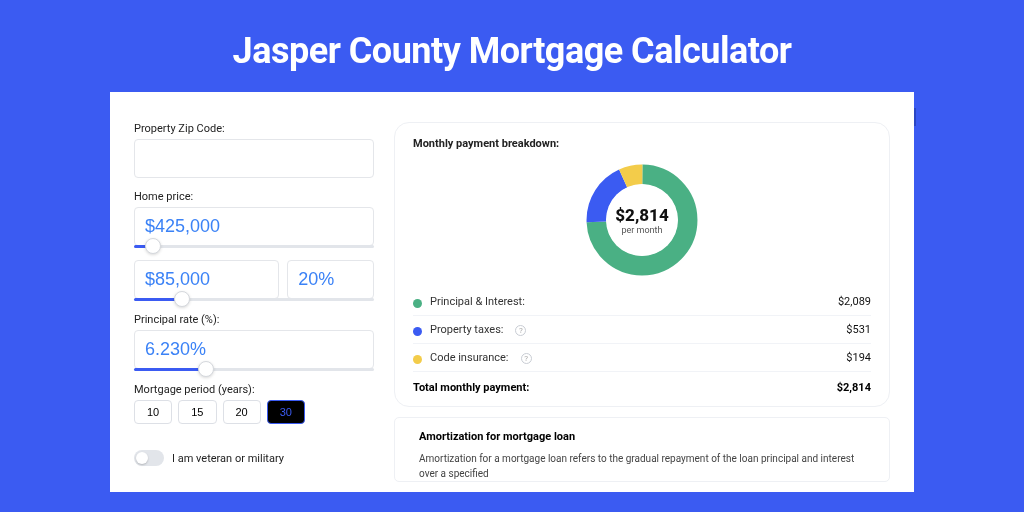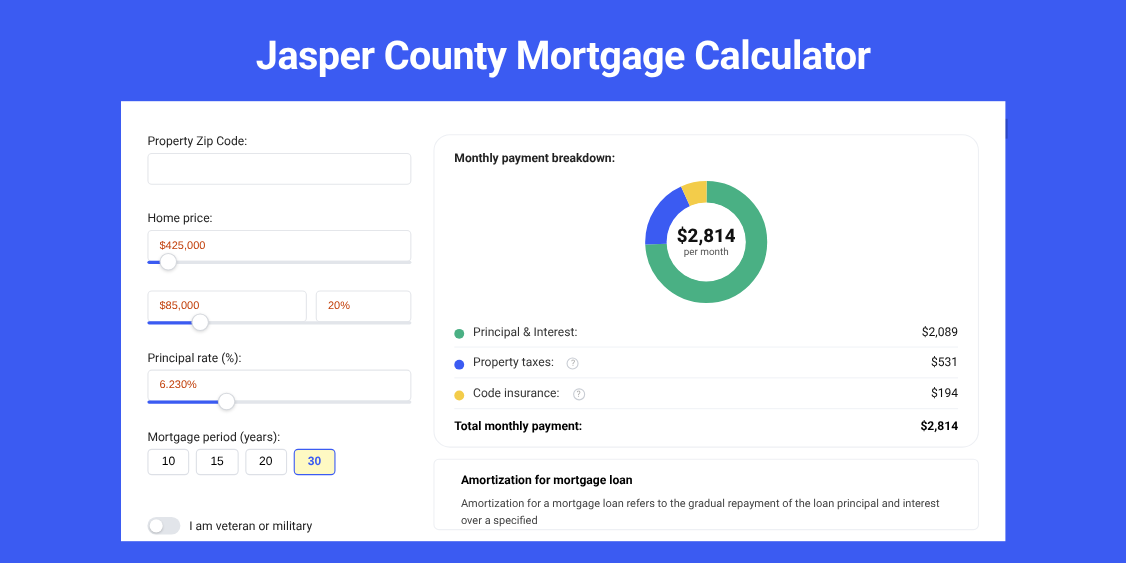--- a/index.html
+++ b/index.html
@@ -38,25 +38,25 @@
   z-index: -1;
 }
 .left-col { flex: 0 0 240px; display:flex; flex-direction:column; gap:8px;}
 .right-col { flex: 1; display:flex; flex-direction:column; gap:10px;}
 .lbl { font-size: 11px; color:#222; margin-bottom:4px;}
 .inp {
   width: 100%;
   border: 1px solid #e4e6ea;
   border-radius: 4px;
   padding: 8px 10px;
-  font-size: 10px;
-  color:#c2410c;
+  font-size: 18px;
+  color:#3b82f6;
   background:#fff;
 }
-.field { margin-bottom: 16px; position:relative;}
+.field { margin-bottom: 4px; position:relative;}
 .slider-track {
   height: 3px;
   border-radius: 2px;
   margin-top: -1px;
   position: relative;
 }
 .slider-fill {
   height:100%;
   position:absolute;
   left:0;
@@ -83,21 +83,21 @@
 .down-row .inp:last-child { flex:1;}
 .period-row { display:flex; gap:6px; }
 .period-btn {
   border:1px solid #dde0e6;
   border-radius:4px;
   font-size:11px;
   padding:5px 12px;
   background:#fff;
   cursor:pointer;
 }
-.period-btn.active { background:#fef9c3; border-color:#3b5bf2; color:#3b5bf2; font-weight:700;}
+.period-btn.active { background:#000000; border-color:#3b5bf2; color:#3b5bf2; font-weight:400;}
 .toggle-row { display:flex; align-items:center; gap:8px; margin-top:14px;}
 .toggle {
   width:30px;height:16px;border-radius:10px;background:#e2e5ea;position:relative;
 }
 .toggle::after{
   content:"";position:absolute;width:12px;height:12px;border-radius:50%;
   background:#fff;left:2px;top:2px;box-shadow:0 1px 2px rgba(0,0,0,.2);
 }
 .toggle-lbl{font-size:11px;color:#222;}
 .breakdown-box {

